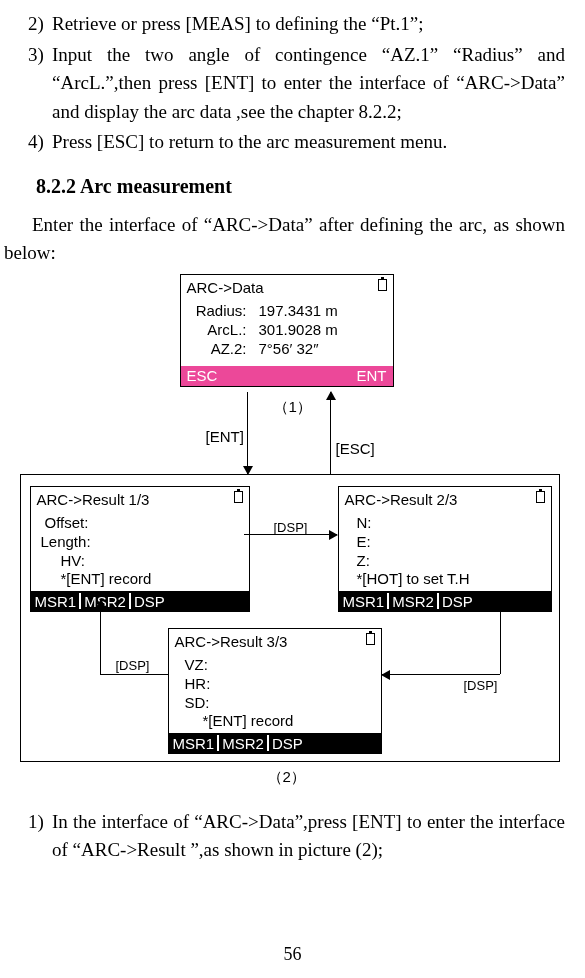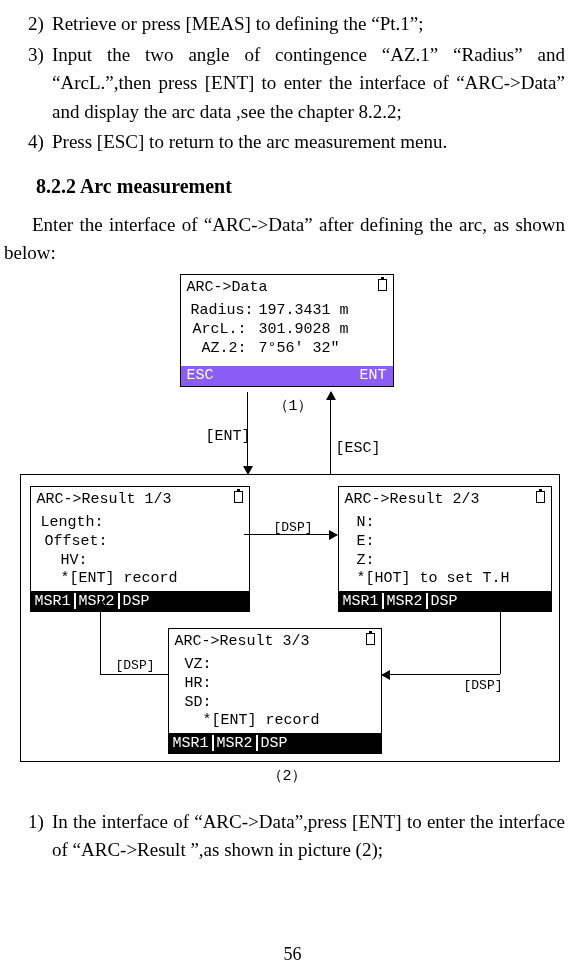--- a/index.html
+++ b/index.html
@@ -18,21 +18,21 @@
   .ol-num { width: 38px; flex-shrink: 0; padding-left: 14px; }
   .ol-txt { flex: 1; text-align: justify; }
   .section-head { font-weight: bold; font-size: 20px; margin: 14px 0 10px 22px; }
   .para { text-align: justify; margin-bottom: 4px; text-indent: 28px; margin-left: -10px; padding-right: 0; }
 
   .diagram {
     width: 540px;
     height: 530px;
     margin: 6px auto 0 auto;
     position: relative;
-    font-family: Liberation Mono, monospace;
+    font-family: Liberation Sans, sans-serif;
     font-size: 15px;
   }
 
   .device-screen {
     position: absolute;
     border: 1.5px solid #000;
     background: #fff;
     width: 214px;
   }
   .ds-title {
@@ -53,21 +53,21 @@
     top: -3px; left: 2px;
     width: 3px; height: 2px;
     background: #000;
   }
   .ds-body { padding: 1px 6px 2px 10px; font-size: 15px; line-height: 1.25; }
   .ds-row { display: flex; }
   .ds-label { width: 62px; text-align: right; padding-right: 6px; }
   .ds-val { flex: 1; text-align: left; padding-left: 6px; }
   .ds-note { padding-left: 20px; }
   .ds-footer {
-    background: #8b5cf6;
+    background: #ec4899;
     color: #fff;
     display: flex;
     height: 20px;
     align-items: center;
     font-size: 15px;
   }
   .ds-btn { padding: 0 6px 0 6px; }
   .ds-footer .spacer { flex: 1; }
   .ds-footer-split { background:#000; display:flex; height:20px; }
   .split-btn { color:#fff; padding: 0 4px; position:relative; }
@@ -167,22 +167,22 @@
   <div class="lbl" style="left:316px; top:164px;">[ESC]</div>
 
   <div class="outer-box"></div>
 
   <div class="device-screen" style="left:10px; top:212px; width:220px;">
     <div class="ds-title">
       <span>ARC-&gt;Result 1/3</span>
       <span class="battery"></span>
     </div>
     <div class="ds-body">
+      <div style="padding-left:4px;">Offset:</div>
       <div>Length:</div>
-      <div style="padding-left:4px;">Offset:</div>
       <div style="padding-left:20px;">HV:</div>
       <div class="ds-note">*[ENT]  record</div>
     </div>
     <div class="ds-footer-split">
       <span class="split-btn">MSR1</span>
       <span class="split-btn">MSR2</span>
       <span class="split-btn">DSP</span>
     </div>
   </div>
 

